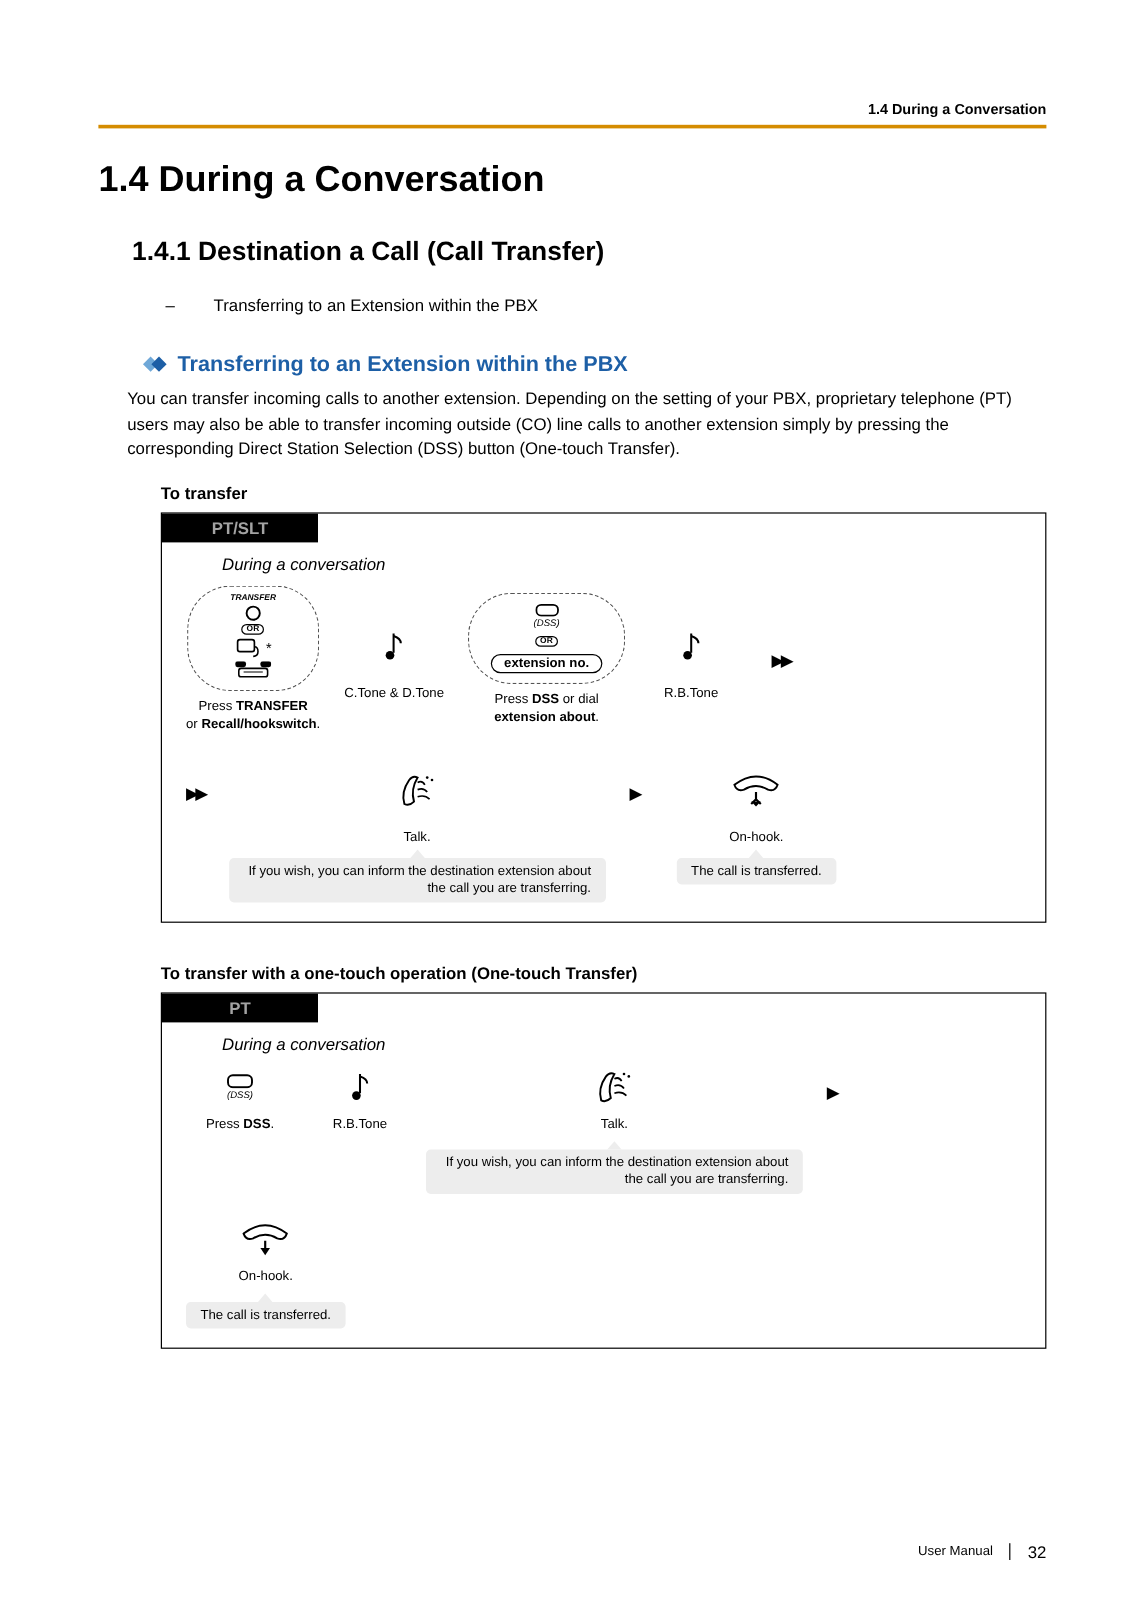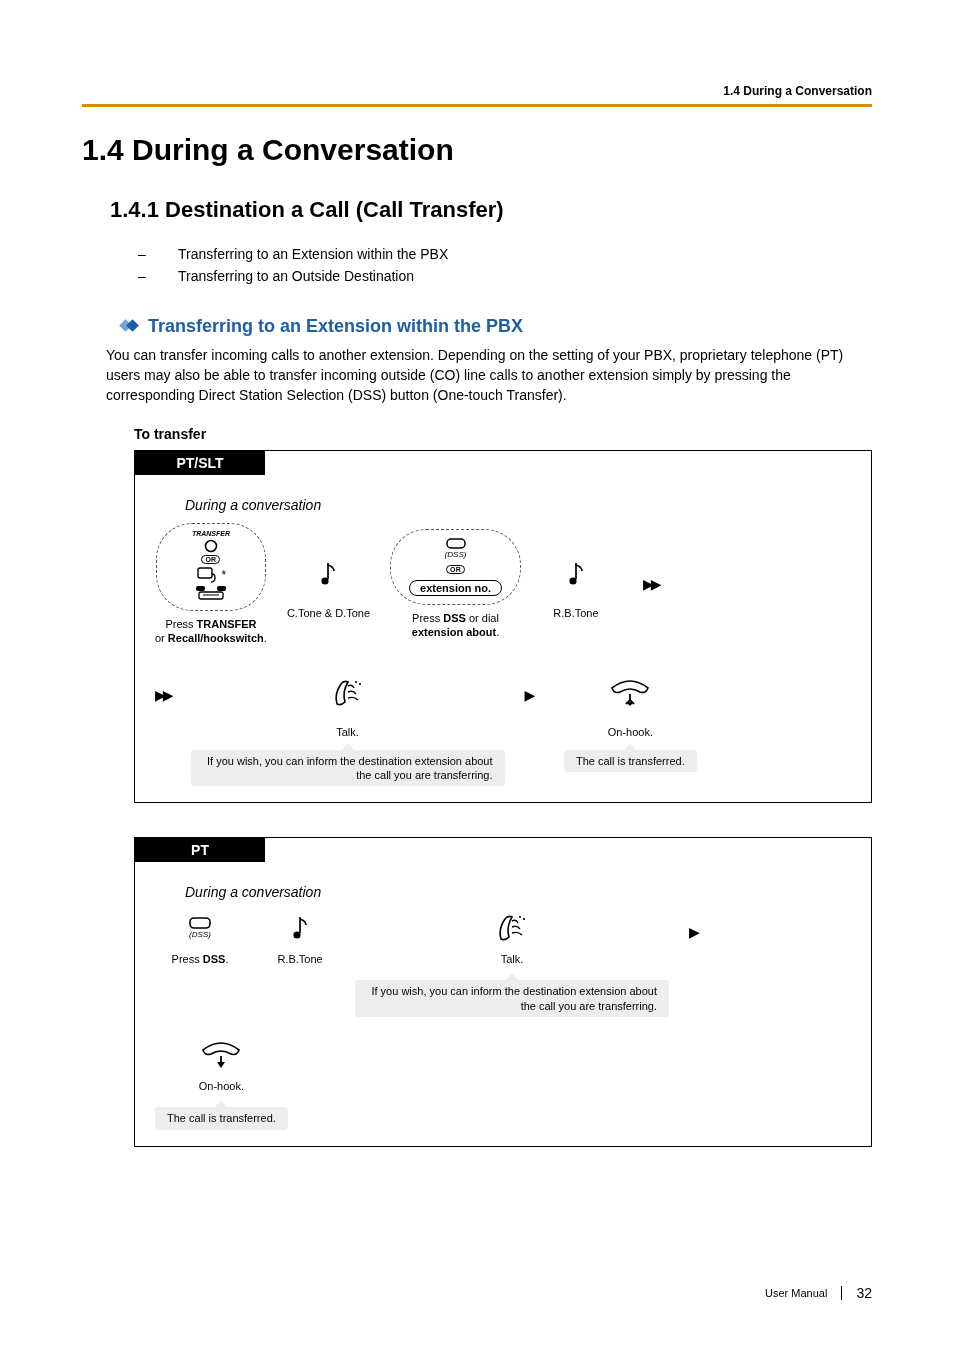--- a/index.html
+++ b/index.html
@@ -92,35 +92,35 @@
     margin: 0 0 8px 52px;
   }
   .flowbox {
     margin: 0 0 34px 52px;
     border: 1px solid #000;
     background: #fff;
   }
   .flowbox .tab {
     display: inline-block;
     background: #000;
-    color: #ffffff;
+    color: #a3a3a3;
     font-weight: bold;
     font-size: 14px;
     padding: 4px 20px;
     min-width: 90px;
     text-align: center;
   }
   .flowbox-inner {
     padding: 10px 20px 16px 20px;
     font-size: 12px;
   }
   .context {
     font-style: italic;
     font-size: 14px;
-    margin: 12px 0 10px 30px;
+    margin: 0 0 10px 30px;
   }
   .steprow {
     display: flex;
     align-items: center;
     gap: 20px;
     flex-wrap: wrap;
   }
   .step {
     display: flex;
     flex-direction: column;
@@ -218,21 +218,20 @@
 
   <div class="running-head">1.4 During a Conversation</div>
   <hr class="head-rule">
 
   <h1 class="h1">1.4    During a Conversation</h1>
 
   <h2 class="h2">1.4.1    Destination a Call (Call Transfer)</h2>
 
   <ul class="toc">
     <li>Transferring to an Extension within the PBX</li>
-    <li>Transferring to an Outside Destination</li>
   </ul>
 
   <div class="pbx-row" style="margin-left:40px;">
     <span class="diamond"></span>
     <h3 class="h3blue">Transferring to an Extension within the PBX</h3>
   </div>
 
   <p class="bodytext">You can transfer incoming calls to another extension. Depending on the setting of your PBX, proprietary telephone (PT) users may also be able to transfer incoming outside (CO) line calls to another extension simply by pressing the corresponding Direct Station Selection (DSS) button (One-touch Transfer).</p>
 
   <div class="subhead">To transfer</div>
@@ -347,20 +346,21 @@
               </svg>
             </div>
             <div class="caption">On-hook.</div>
           </div>
           <div class="note" style="margin-top:10px;">The call is transferred.</div>
         </div>
       </div>
     </div>
   </div>
 
+  <div class="subhead">To transfer with a one-touch operation (One-touch Transfer)</div>
 
   <div class="flowbox">
     <div class="tab">PT</div>
     <div class="flowbox-inner">
       <div class="context">During a conversation</div>
 
       <div class="steprow" style="align-items:flex-start;">
         <div class="step" style="min-width:90px;">
           <div class="iconbox" style="height:36px; flex-direction:column; gap:1px;">
             <svg width="22" height="12">

